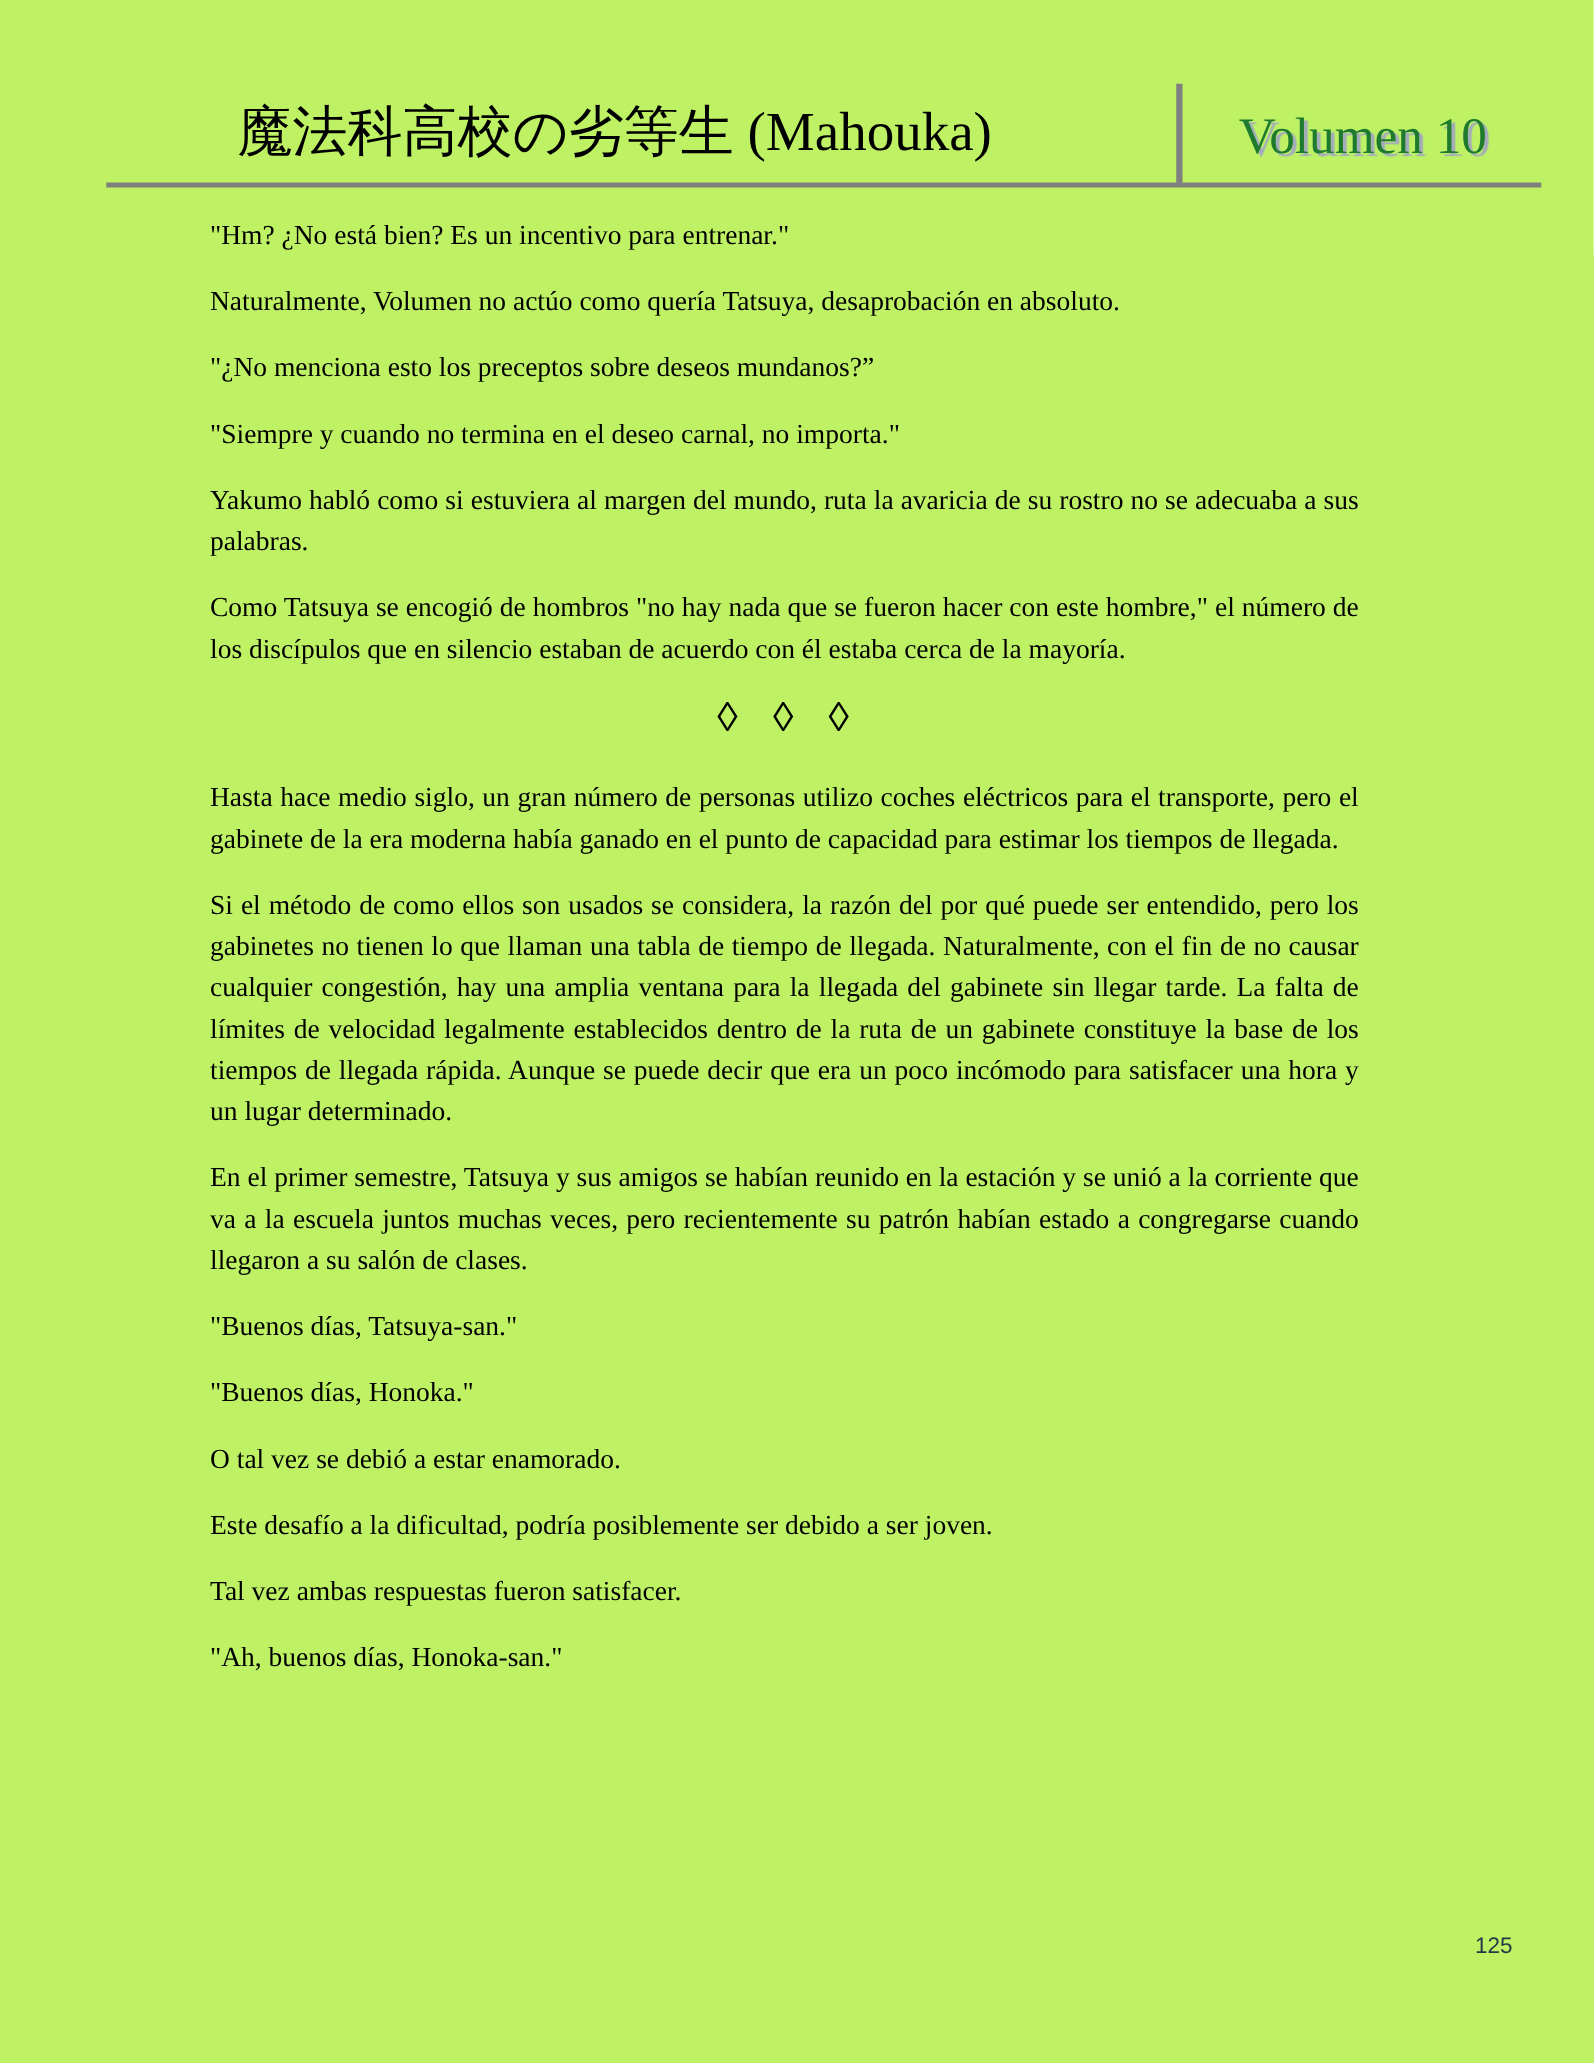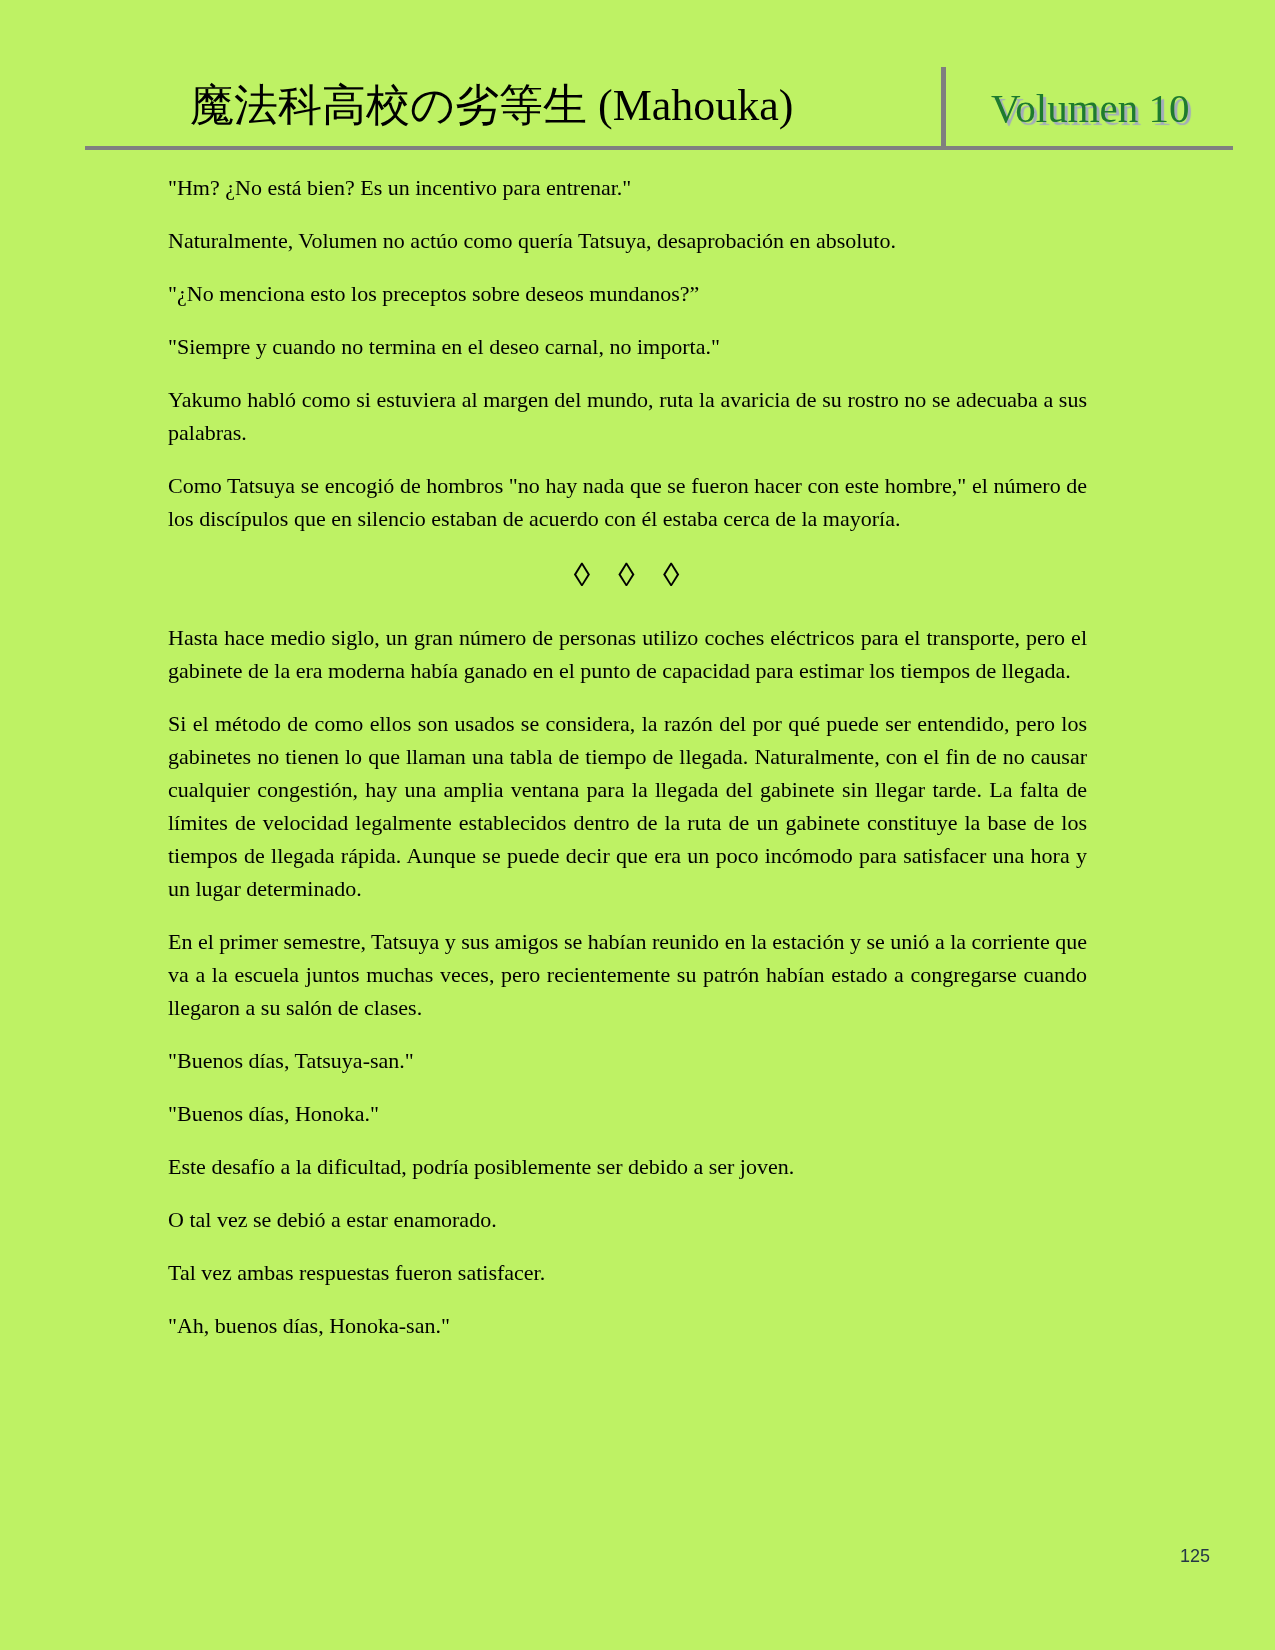--- a/index.html
+++ b/index.html
@@ -111,21 +111,21 @@
     <p>"¿No menciona esto los preceptos sobre deseos mundanos?”</p>
     <p>"Siempre y cuando no termina en el deseo carnal, no importa."</p>
     <p>Yakumo habló como si estuviera al margen del mundo, ruta la avaricia de su rostro no se adecuaba a sus palabras.</p>
     <p>Como Tatsuya se encogió de hombros "no hay nada que se fueron hacer con este hombre," el número de los discípulos que en silencio estaban de acuerdo con él estaba cerca de la mayoría.</p>
     <p class="separator">◊ ◊ ◊</p>
     <p>Hasta hace medio siglo, un gran número de personas utilizo coches eléctricos para el transporte, pero el gabinete de la era moderna había ganado en el punto de capacidad para estimar los tiempos de llegada.</p>
     <p>Si el método de como ellos son usados se considera, la razón del por qué puede ser entendido, pero los gabinetes no tienen lo que llaman una tabla de tiempo de llegada. Naturalmente, con el fin de no causar cualquier congestión, hay una amplia ventana para la llegada del gabinete sin llegar tarde. La falta de límites de velocidad legalmente establecidos dentro de la ruta de un gabinete constituye la base de los tiempos de llegada rápida. Aunque se puede decir que era un poco incómodo para satisfacer una hora y un lugar determinado.</p>
     <p>En el primer semestre, Tatsuya y sus amigos se habían reunido en la estación y se unió a la corriente que va a la escuela juntos muchas veces, pero recientemente su patrón habían estado a congregarse cuando llegaron a su salón de clases.</p>
     <p>"Buenos días, Tatsuya-san."</p>
     <p>"Buenos días, Honoka."</p>
+    <p>O tal vez se debió a estar enamorado.</p>
     <p>Este desafío a la dificultad, podría posiblemente ser debido a ser joven.</p>
-    <p>O tal vez se debió a estar enamorado.</p>
     <p>Tal vez ambas respuestas fueron satisfacer.</p>
     <p>"Ah, buenos días, Honoka-san."</p>
   </div>
 
   <div class="page-number">125</div>
 
 </div>
 
 </body></html>

